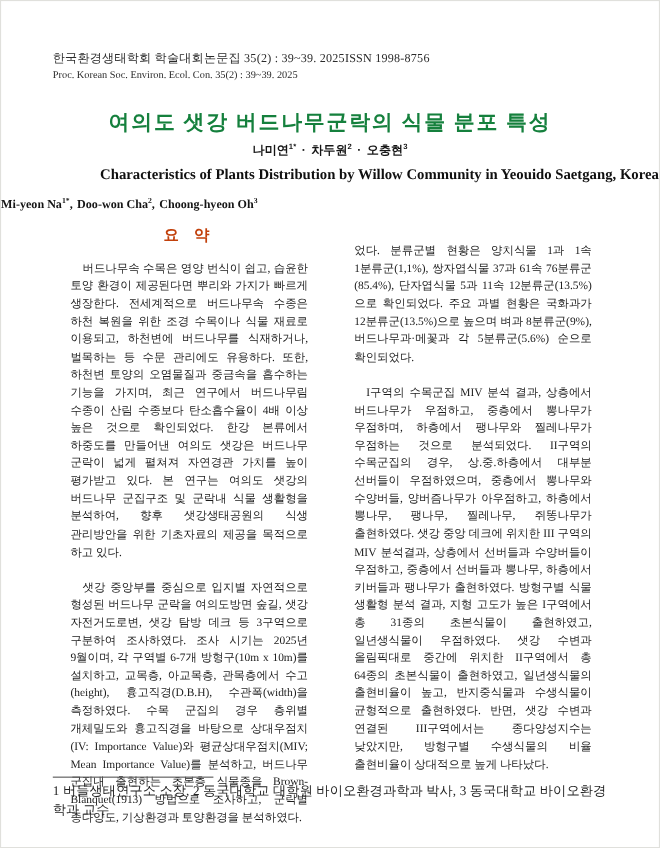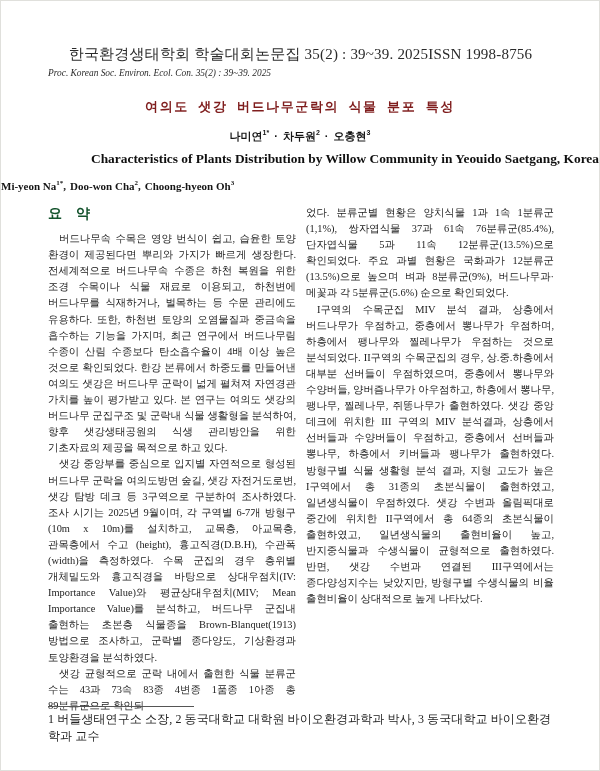--- a/index.html
+++ b/index.html
@@ -11,48 +11,48 @@
     background: #ffffff;
     border: 1px solid #e0e0dc;
     box-sizing: border-box;
     font-family: "Liberation Serif", "DejaVu Serif", serif;
     color: #1c1c1c;
     overflow: hidden;
   }
 
   
   .journal-header { position:absolute; top:44px; left:47px; right:46px; }
-  .header-line1 { display:flex; justify-content:center; align-items:baseline;
-                  font-size:15px; letter-spacing:0.2px; color:#2a2a2a; }
-  .header-line2 { margin-top:3.5px; font-size:9.4px; font-style:italic; color:#2a2a2a; }
+  .header-line1 { display:flex; justify-content:flex-start; align-items:baseline;
+                  font-size:11px; letter-spacing:0.2px; color:#2a2a2a; }
+  .header-line2 { margin-top:3.5px; font-size:9.4px; color:#2a2a2a; }
 
   
   .title-kr { position:absolute; top:97px; left:0; width:100%; margin:0;
-              text-align:center; font-family:Liberation Mono, monospace;
-              font-size:13px; font-weight:bold; letter-spacing:1.6px; color:#7f1d1d; }
+              text-align:center; font-family:Liberation Serif, serif;
+              font-size:19px; font-weight:bold; letter-spacing:1.6px; color:#15803d; }
   .authors-kr { position:absolute; top:128px; left:0; width:100%; text-align:center;
                 font-family:"Liberation Sans","DejaVu Sans",sans-serif;
                 font-size:11px; font-weight:bold; color:#151515; }
   .authors-kr .sep { margin:0 5px; }
   .title-en { position:absolute; top:150px; left:0; width:100%; margin:0;
               text-align:right; font-size:13.4px; font-weight:bold; color:#101010; }
   .authors-en { position:absolute; top:179px; left:0; width:100%; text-align:left;
                 font-size:11px; font-weight:bold; color:#151515; }
   .authors-en .sep { margin-right:4px; }
   sup { font-size:7px; line-height:0; }
 
   
   .columns { position:absolute; top:204px; left:47px; width:506px;
              display:flex; gap:10px; }
   .col { width:248px; font-size:10.4px; line-height:16.1px;
          text-align:justify; color:#1b1b1b; word-break:keep-all; }
-  .abstract-heading { font-family:"Liberation Sans","DejaVu Sans",sans-serif;
+  .abstract-heading { text-align:center; font-family:"Liberation Sans","DejaVu Sans",sans-serif;
                       font-size:14px; font-weight:bold; letter-spacing:5px;
-                      margin:0 0 10px 0; color:#14532d; }
-  .col p { margin:0; }
+                      margin:0 0 10px 0; color:#c2410c; }
+  .col p { margin:16px; }
   .col p.indent { text-indent:11px; }
 
   
   .footnote { position:absolute; top:705px; left:47px; right:47px; }
   .footnote-rule { width:146px; height:0; border-top:1px solid #555; margin-bottom:4px; }
   .footnote-text { font-size:12px; color:#222; letter-spacing:0.1px; }
 </style>
 </head>
 <body>
 

